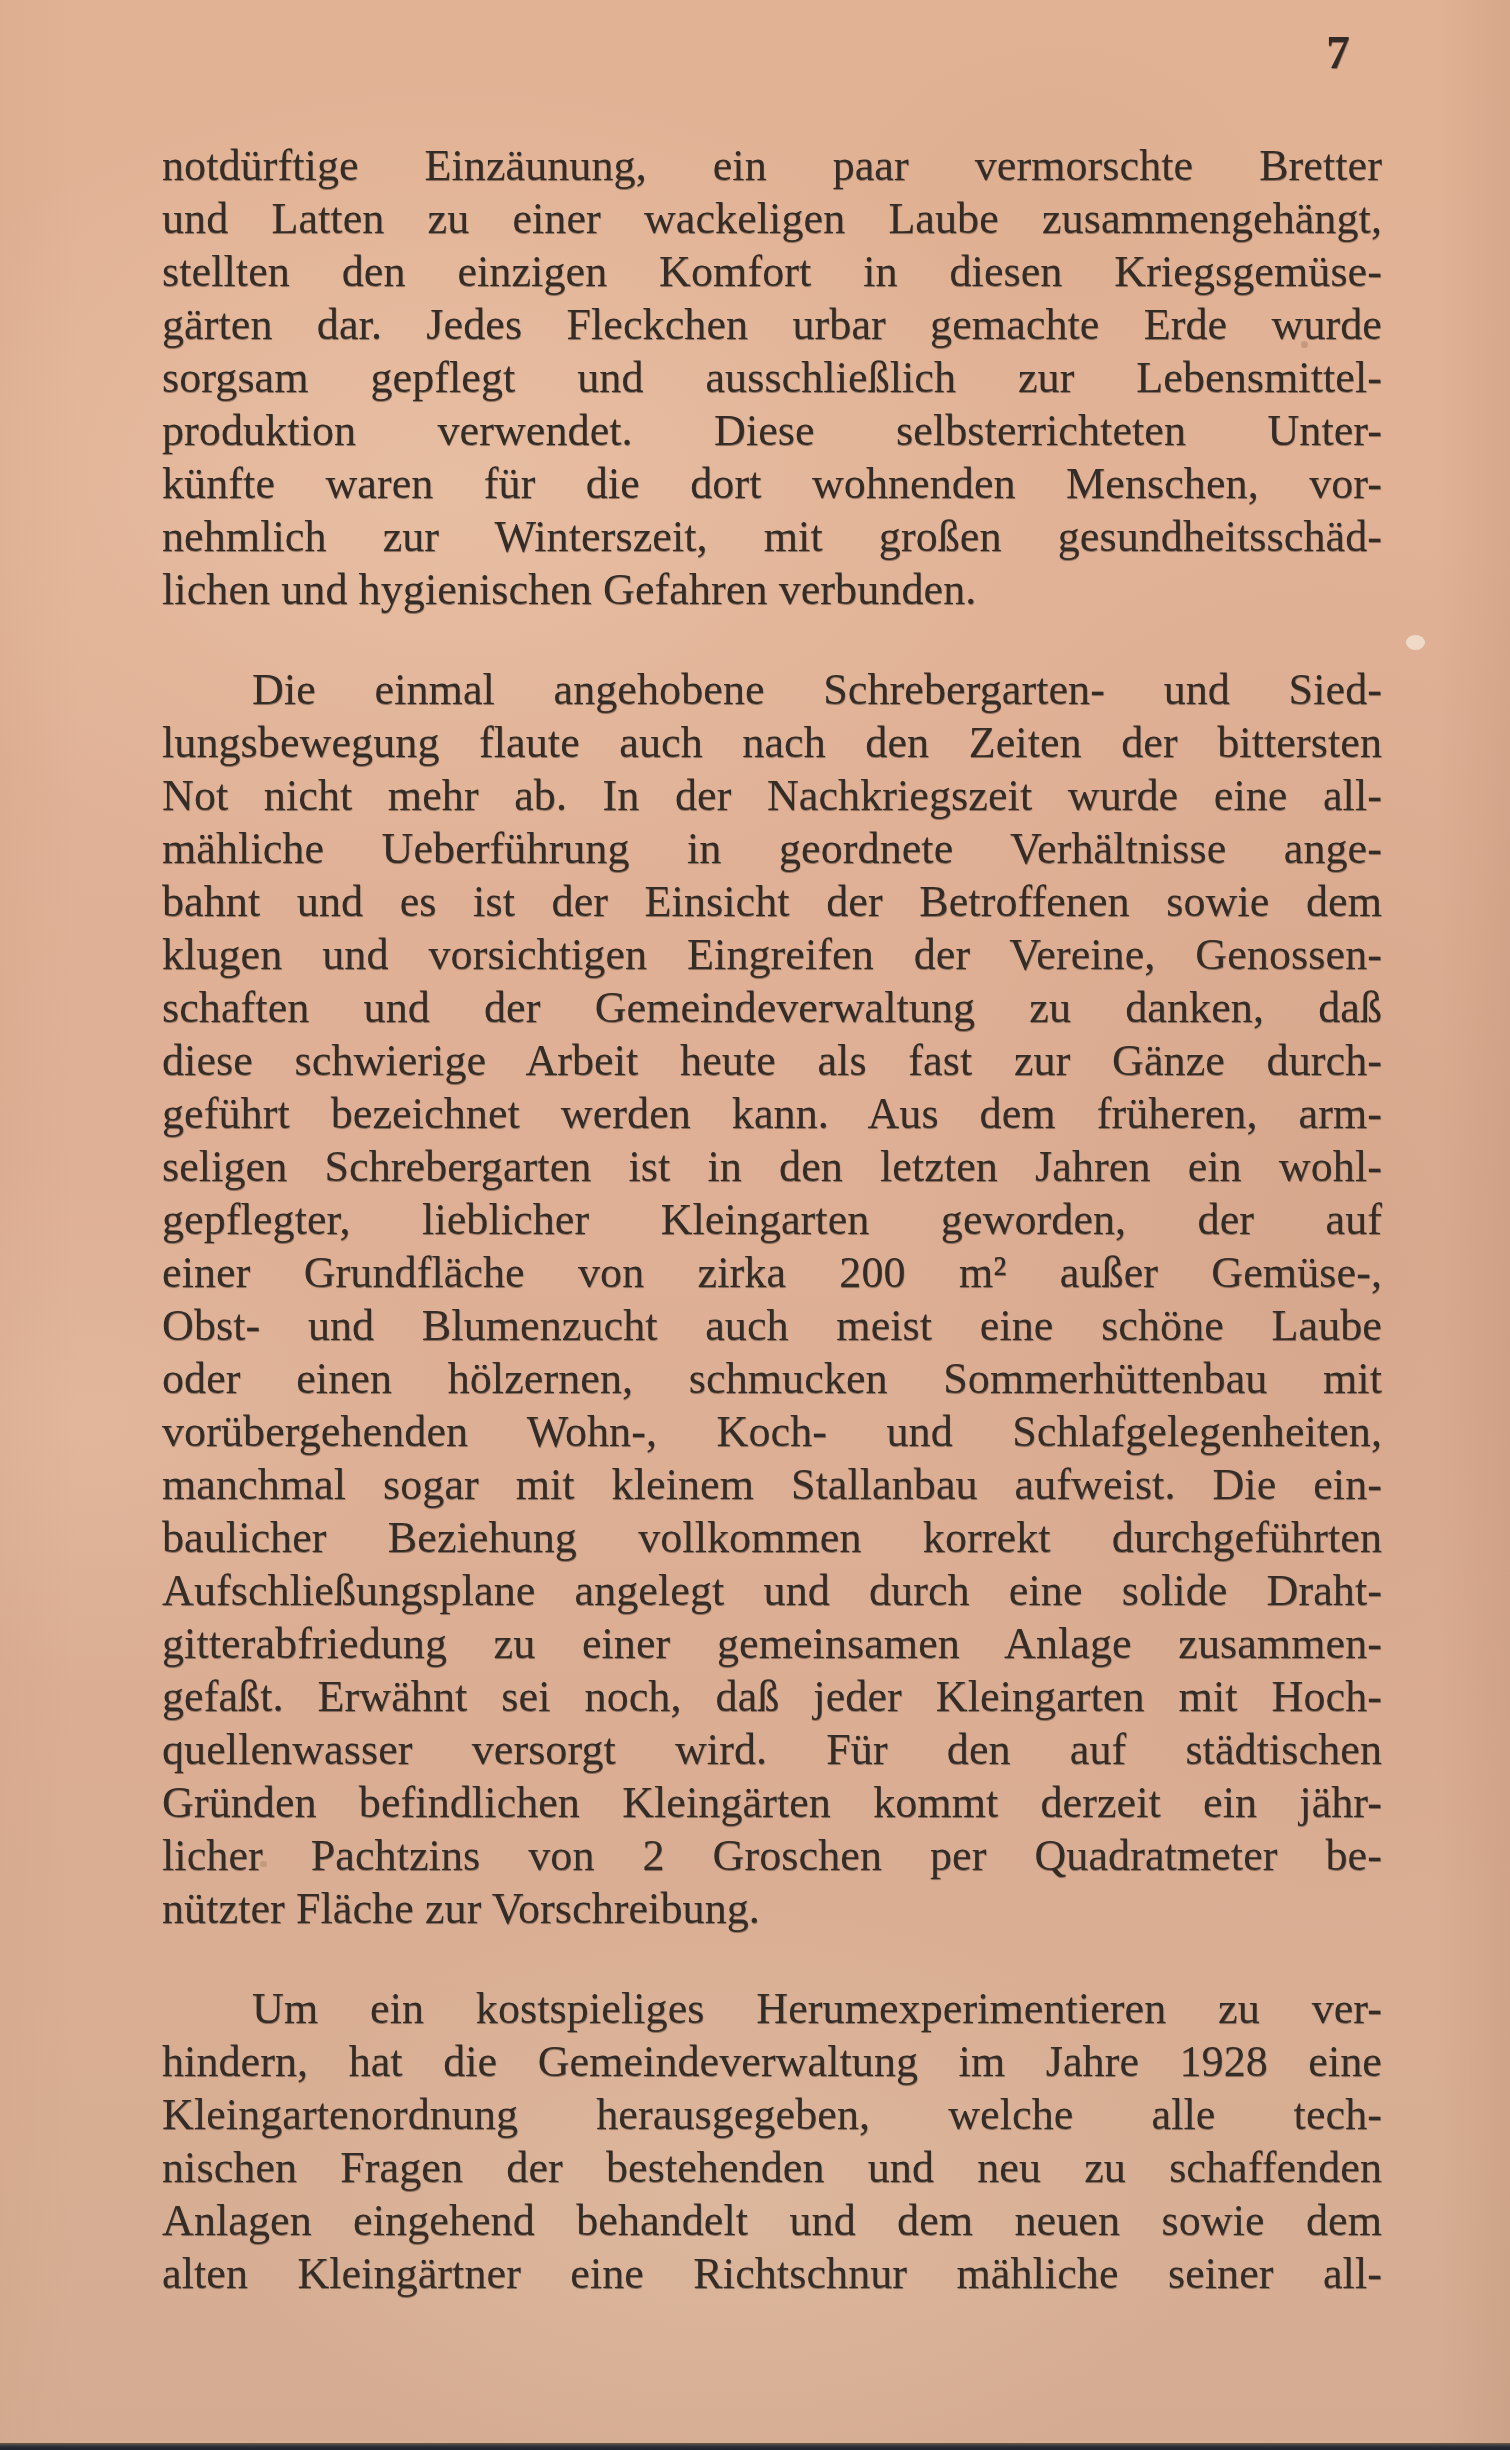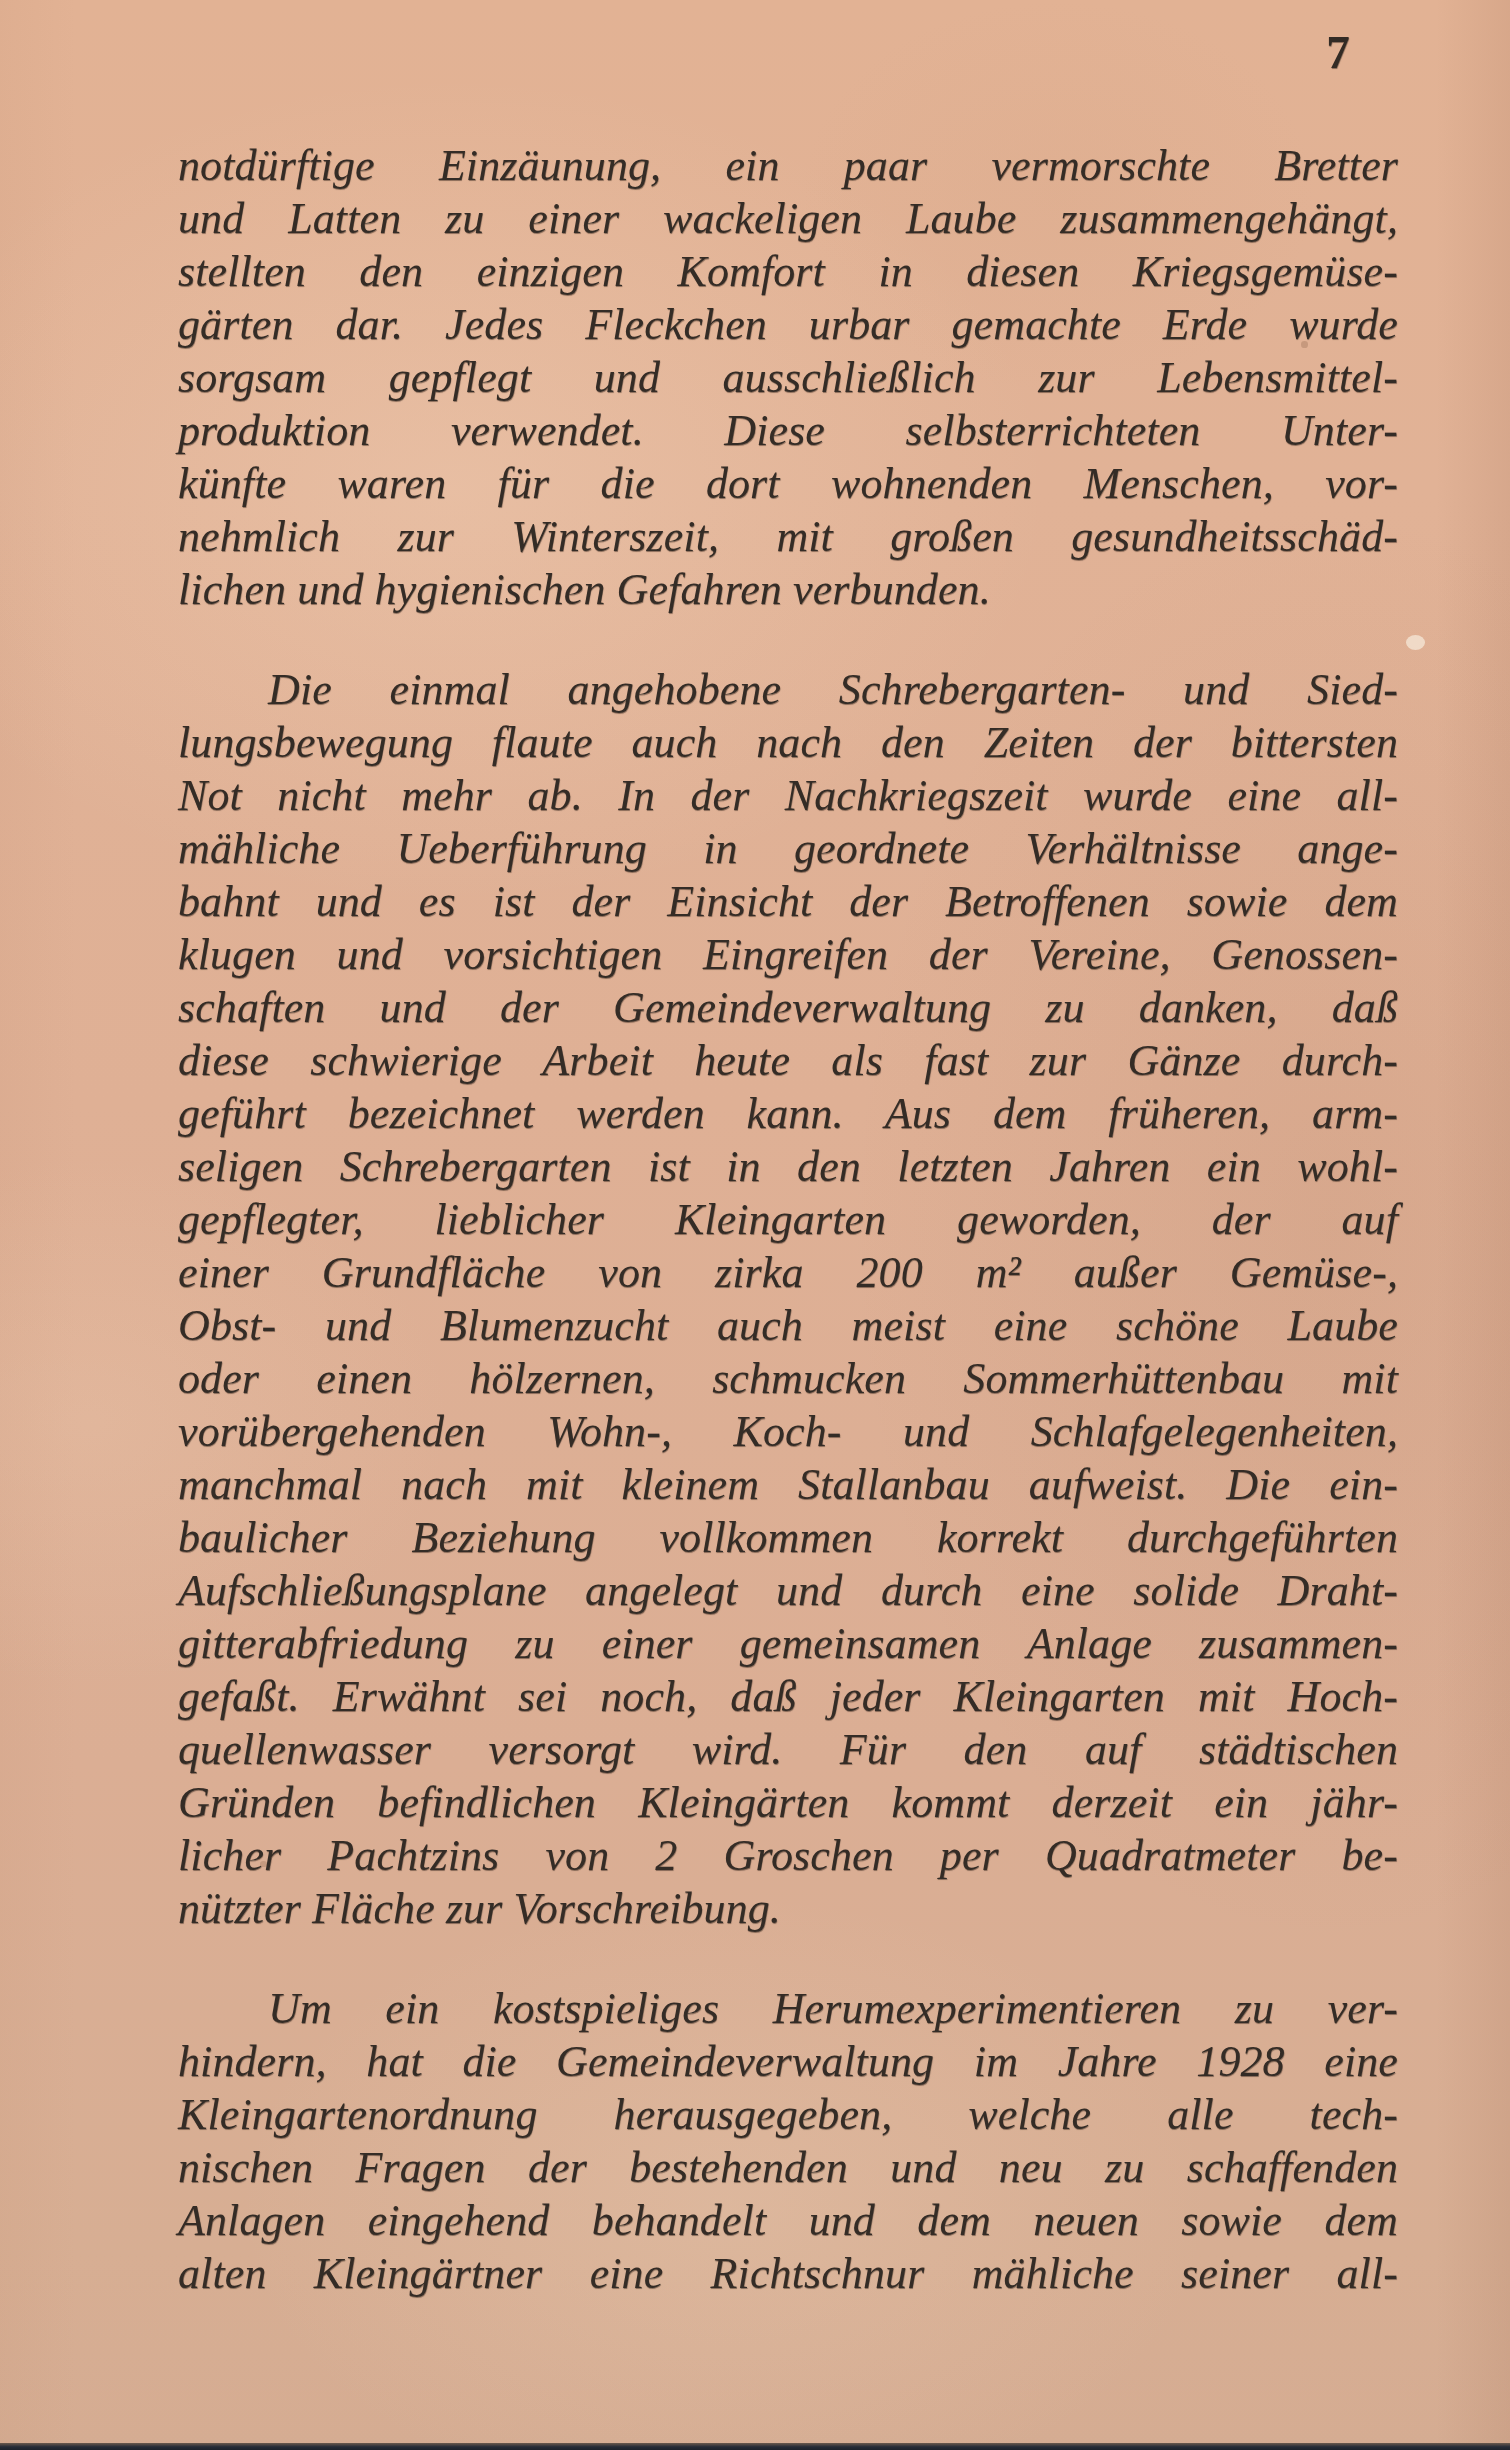--- a/index.html
+++ b/index.html
@@ -39,28 +39,27 @@
     left: 1307px;
     width: 62px;
     text-align: center;
     font-size: 47px;
     font-weight: bold;
     color: #332b25;
     text-shadow: 0.4px 0.6px 0.7px rgba(56,40,30,0.5);
   }
   .text-block {
     position: absolute;
-    left: 178px;
+    left: 162px;
     top: 139px;
     width: 1220px;
     color: #342c26;
     font-size: 44px;
     letter-spacing: 0.1px;
     text-shadow: 0.4px 0.6px 0.7px rgba(56,40,30,0.5);
-    font-style: italic;
   }
   .line {
     line-height: 53px;
     height: 53px;
     white-space: normal;
     text-align: justify;
     text-align-last: justify;
   }
   .line.indent {
     padding-left: 90px;
@@ -106,21 +105,21 @@
     <div class="line">klugen und vorsichtigen Eingreifen der Vereine, Genossen-</div>
     <div class="line">schaften und der Gemeindeverwaltung zu danken, daß</div>
     <div class="line">diese schwierige Arbeit heute als fast zur Gänze durch-</div>
     <div class="line">geführt bezeichnet werden kann. Aus dem früheren, arm-</div>
     <div class="line">seligen Schrebergarten ist in den letzten Jahren ein wohl-</div>
     <div class="line">gepflegter, lieblicher Kleingarten geworden, der auf</div>
     <div class="line">einer Grundfläche von zirka 200 m² außer Gemüse-,</div>
     <div class="line">Obst- und Blumenzucht auch meist eine schöne Laube</div>
     <div class="line">oder einen hölzernen, schmucken Sommerhüttenbau mit</div>
     <div class="line">vorübergehenden Wohn-, Koch- und Schlafgelegenheiten,</div>
-    <div class="line">manchmal nach mit kleinem Stallanbau aufweist. Die ein-</div>
+    <div class="line">manchmal sogar mit kleinem Stallanbau aufweist. Die ein-</div>
     <div class="line">baulicher Beziehung vollkommen korrekt durchgeführten</div>
     <div class="line">Aufschließungsplane angelegt und durch eine solide Draht-</div>
     <div class="line">gitterabfriedung zu einer gemeinsamen Anlage zusammen-</div>
     <div class="line">gefaßt. Erwähnt sei noch, daß jeder Kleingarten mit Hoch-</div>
     <div class="line">quellenwasser versorgt wird. Für den auf städtischen</div>
     <div class="line">Gründen befindlichen Kleingärten kommt derzeit ein jähr-</div>
     <div class="line">licher Pachtzins von 2 Groschen per Quadratmeter be-</div>
     <div class="line para-end">nützter Fläche zur Vorschreibung.</div>
     <div class="line indent">Um ein kostspieliges Herumexperimentieren zu ver-</div>
     <div class="line">hindern, hat die Gemeindeverwaltung im Jahre 1928 eine</div>

